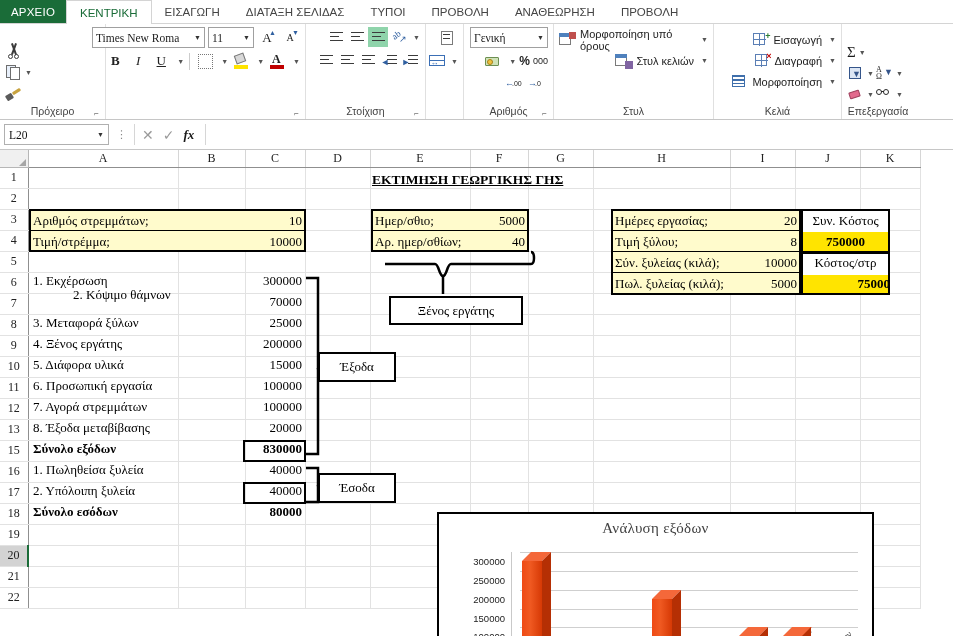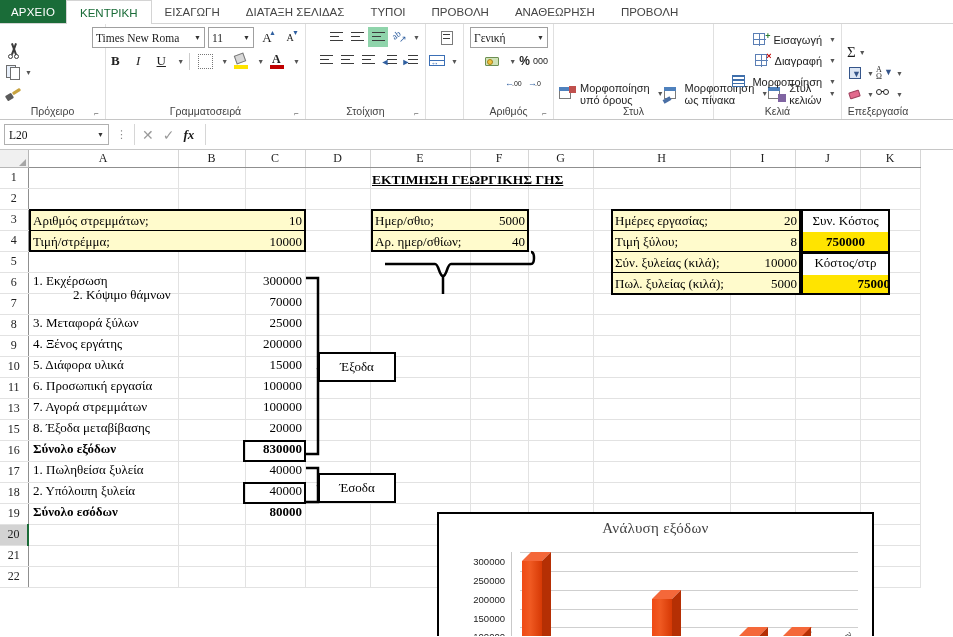--- a/index.html
+++ b/index.html
@@ -431,21 +431,20 @@
         <span class="mini-caret">▼</span>
         <div class="btn-sq">
           <span class="ic-A ico">
             <span class="ltr">A</span>
               <span class="bar"></span>
           </span>
         </div>
         <span class="mini-caret">▼</span>
       </div>
     </div>
-    <div class="rgroup-label">Γραμματοσειρά</div>
     <span class="dialog-launcher">⌐</span>
   </div>
 
   <div class="rgroup aligngrp">
     <div class="rgroup-body" style="flex-direction:column">
       <div class="al-row">
         <div class="btn-sq">
           <span class="ic-align ico">
               <i></i>
               <i></i>
@@ -575,37 +574,28 @@
               <span class="n">.0</span>
           </span>
         </div>
       </div>
     </div>
     <div class="rgroup-label">Αριθμός</div>
     <span class="dialog-launcher">⌐</span>
   </div>
 
   <div class="rgroup stylgrp">
-    <div class="rgroup-body" style="flex-direction:row;padding-top:2px">
+    <div class="rgroup-body" style="flex-direction:column;padding-top:2px">
       <div class="st-item">
         <span class="st-ic ico">
           <span class="tbl"></span>
             <span class="hd"></span>
             <span class="red"></span>
         </span>
         <span>Μορφοποίηση υπό όρους</span>
-        <span class="mini-caret">▼</span>
-      </div>
-      <div class="st-item">
-        <span class="st-ic ico">
-          <span class="tbl"></span>
-            <span class="hd"></span>
-            <span class="brsh"></span>
-        </span>
-        <span>Μορφοποίηση ως πίνακα</span>
         <span class="mini-caret">▼</span>
       </div>
       <div class="st-item">
         <span class="st-ic ico">
           <span class="tbl"></span>
             <span class="hd"></span>
             <span class="pnl"></span>
         </span>
         <span>Στυλ κελιών</span>
         <span class="mini-caret">▼</span>
@@ -873,20 +863,34 @@
           <td class="cell" style="width: 65px;"></td>
           <td class="cell" style="width: 100px;"></td>
           <td class="cell" style="width: 58px;"></td>
           <td class="cell" style="width: 65px;"></td>
           <td class="cell" style="width: 137px;"></td>
           <td class="cell" style="width: 65px;"></td>
           <td class="cell" style="width: 65px;"></td>
           <td class="cell" style="width: 60px;"></td>
         </tr>
         <tr>
+          <td class="rowhead">12</td>
+          <td class="cell" style="width: 150px;"></td>
+          <td class="cell" style="width: 67px;"></td>
+          <td class="cell" style="width: 60px;"></td>
+          <td class="cell" style="width: 65px;"></td>
+          <td class="cell" style="width: 100px;"></td>
+          <td class="cell" style="width: 58px;"></td>
+          <td class="cell" style="width: 65px;"></td>
+          <td class="cell" style="width: 137px;"></td>
+          <td class="cell" style="width: 65px;"></td>
+          <td class="cell" style="width: 65px;"></td>
+          <td class="cell" style="width: 60px;"></td>
+        </tr>
+        <tr>
           <td class="rowhead">13</td>
           <td class="cell" style="width: 150px;"></td>
           <td class="cell" style="width: 67px;"></td>
           <td class="cell" style="width: 60px;"></td>
           <td class="cell" style="width: 65px;"></td>
           <td class="cell" style="width: 100px;"></td>
           <td class="cell" style="width: 58px;"></td>
           <td class="cell" style="width: 65px;"></td>
           <td class="cell" style="width: 137px;"></td>
           <td class="cell" style="width: 65px;"></td>
@@ -1023,20 +1027,21 @@
     <div class="ov-text" style="left:375px;top:63px;">Ημερ/σθιο;</div>
     <div class="ov-text" style="left:472px;top:63px;width:53px;text-align:right;">5000</div>
     <div class="ov-text" style="left:375px;top:84px;">Αρ. ημερ/σθίων;</div>
     <div class="ov-text" style="left:472px;top:84px;width:53px;text-align:right;">40</div>
     <div style="position:absolute;left:371px;top:80px;width:158px;height:1px;background:#000;"></div>
 
     <svg class="ov-box" style="left:383px;top:100px;width:160px;height:48px;">
       <path d="M148,2 C152,2 152,14 148,14 L68,14 C64,14 64,26 60,26 C56,26 56,14 52,14 L2,14" fill="none" stroke="#000" stroke-width="2.5"></path>
       <line x1="60" y1="26" x2="60" y2="44" stroke="#000" stroke-width="2.5"></line>
     </svg>
+    <div class="callout" style="left:389px;top:146px;width:134px;height:29px;">Ξένος εργάτης</div>
 
     <div class="ov-box yellowblock" style="left:611px;top:59px;width:190px;height:86px;"></div>
     <div class="ov-text" style="left:615px;top:63px;">Ημέρες εργασίας;</div>
     <div class="ov-text" style="left:740px;top:63px;width:57px;text-align:right;">20</div>
     <div class="ov-text" style="left:615px;top:84px;text-align:center;">Τιμή ξύλου;</div>
     <div class="ov-text" style="left:740px;top:84px;width:57px;text-align:right;">8</div>
     <div class="ov-text" style="left:615px;top:105px;">Σύν. ξυλείας (κιλά);</div>
     <div class="ov-text" style="left:730px;top:105px;width:67px;text-align:right;">10000</div>
     <div class="ov-text" style="left:615px;top:126px;">Πωλ. ξυλείας (κιλά);</div>
     <div class="ov-text" style="left:735px;top:126px;width:62px;text-align:right;">5000</div>

